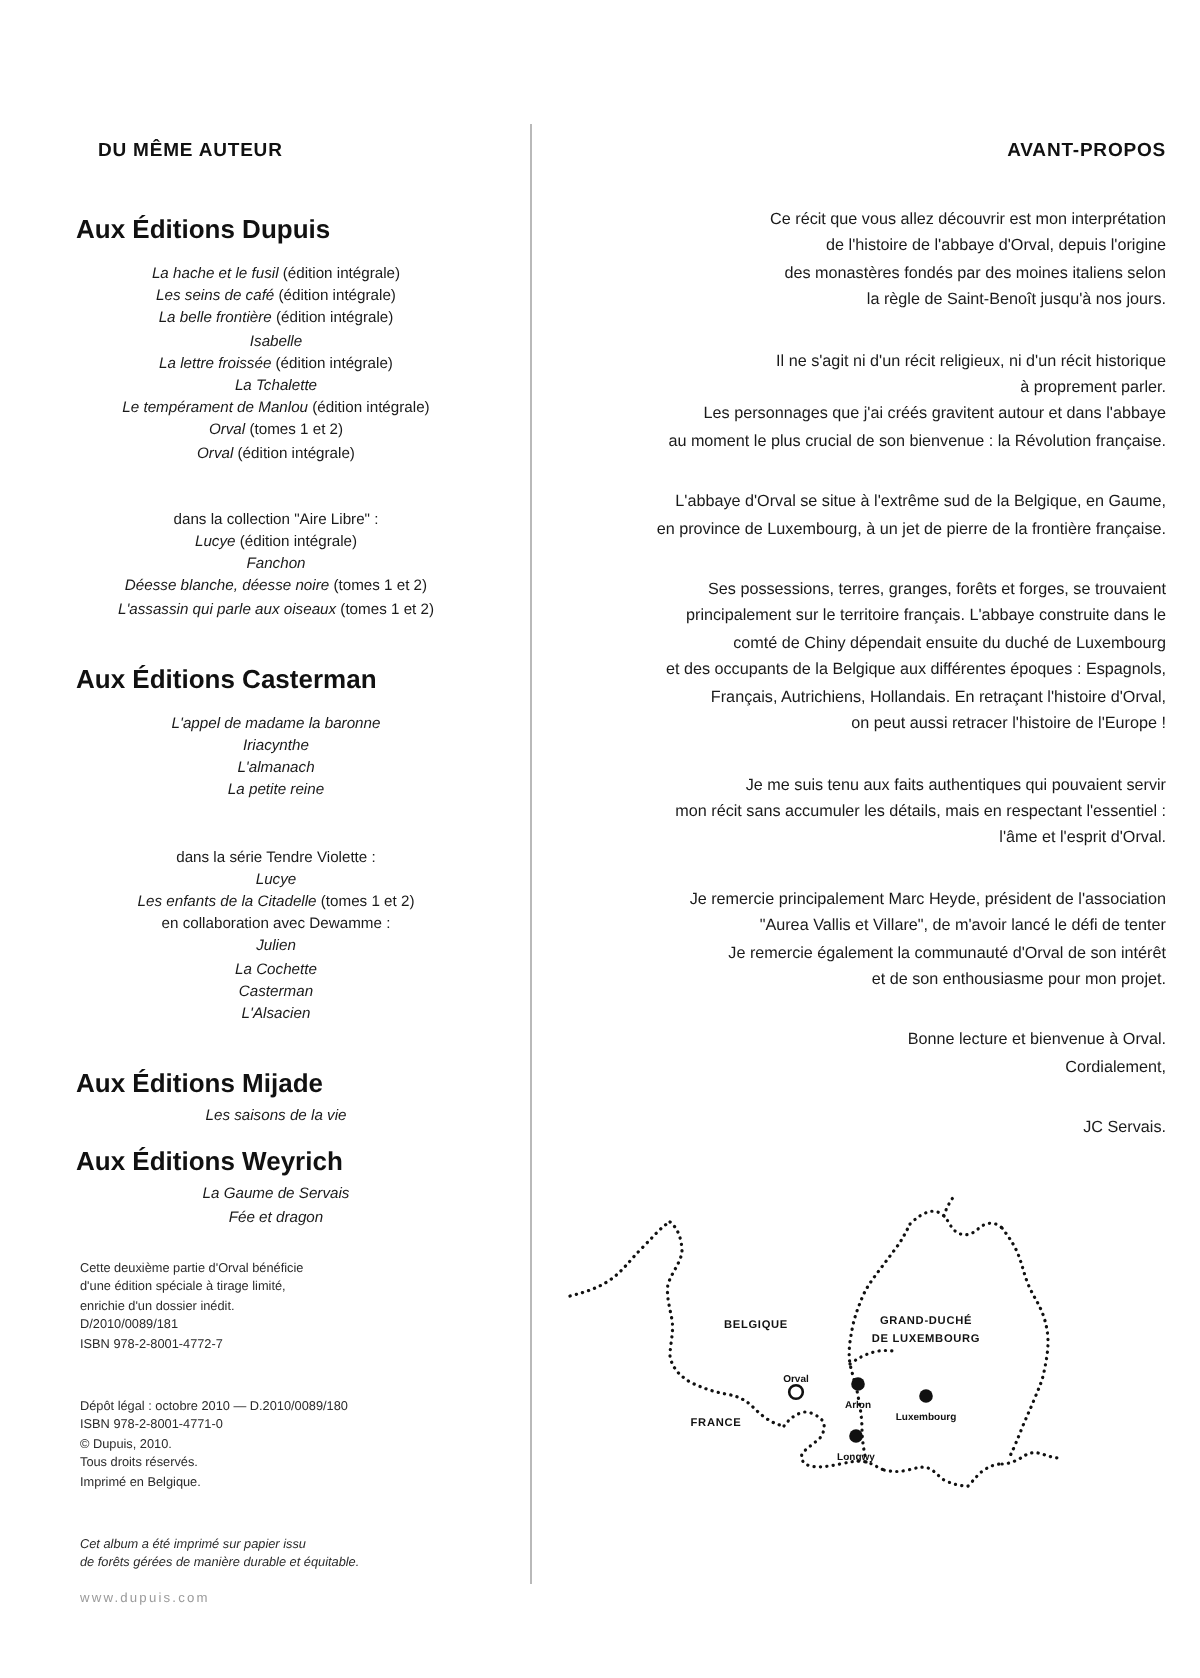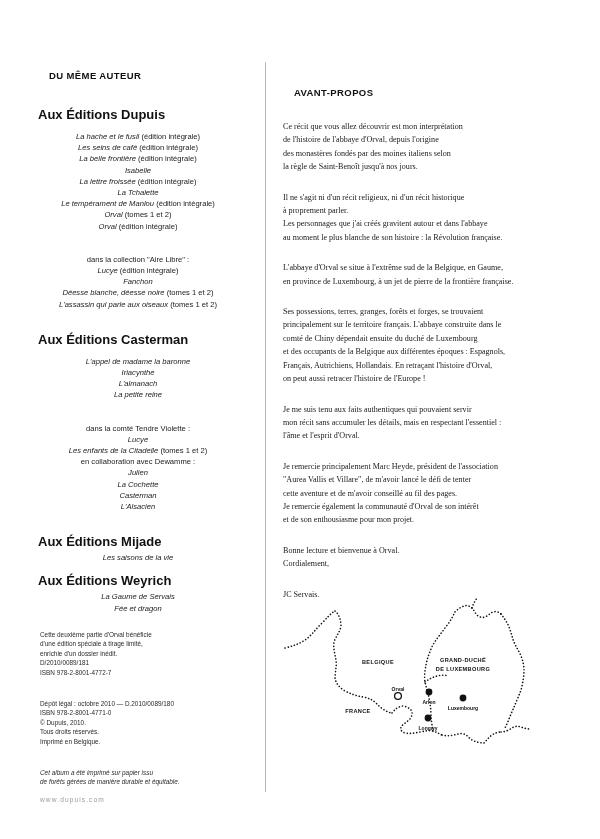--- a/index.html
+++ b/index.html
@@ -95,30 +95,30 @@
     font-size: 6.6px;
     letter-spacing: 1.1px;
     color: #9a9a9a;
     white-space: nowrap;
   }
 
   
   .col-right {
     position: absolute;
     left: 283px;
-    top: 87px;
+    top: 70px;
     width: 300px;
+    text-align: right;
   }
   .col-right .section-title { margin-bottom: 22px; }
   .para {
     margin: 0 0 17px 0;
     font-size: 8.1px;
     line-height: 13.4px;
     color: #1a1a1a;
-    font-family: Liberation Serif, serif;
   }
   .para .ln { display: block; white-space: nowrap; }
   .para.sig { margin-top: 2px; }
 
   
   .map-wrap {
     position: absolute;
     left: 283px;
     top: 596px;
     width: 300px;
@@ -173,21 +173,21 @@
 
     <div class="pub-head">Aux Éditions Casterman</div>
     <ul class="work-list grp-mid">
       <li><span>L'appel de madame la baronne</span><span class="plain"></span></li>
       <li><span>Iriacynthe</span><span class="plain"></span></li>
       <li><span>L'almanach</span><span class="plain"></span></li>
       <li><span>La petite reine</span><span class="plain"></span></li>
     </ul>
 
     <ul class="work-list grp-mid">
-      <li class="plain-line"><span class="plain">dans la comté </span><span>Tendre Violette</span><span class="plain"> :</span></li>
+      <li class="plain-line"><span class="plain">dans la série </span><span>Tendre Violette</span><span class="plain"> :</span></li>
       <li><span>Lucye</span><span class="plain"></span></li>
       <li><span>Les enfants de la Citadelle</span><span class="plain"> (tomes 1 et 2)</span></li>
       <li class="plain-line"><span class="plain">en collaboration avec Dewamme :</span></li>
       <li><span>Julien</span><span class="plain"></span></li>
       <li><span>La Cochette</span><span class="plain"></span></li>
       <li><span>Casterman</span><span class="plain"></span></li>
       <li><span>L'Alsacien</span><span class="plain"></span></li>
     </ul>
 
     <div class="pub-head compact">Aux Éditions Mijade</div>
@@ -231,21 +231,21 @@
       <span class="ln">Ce récit que vous allez découvrir est mon interprétation</span>
       <span class="ln">de l'histoire de l'abbaye d'Orval, depuis l'origine</span>
       <span class="ln">des monastères fondés par des moines italiens selon</span>
       <span class="ln">la règle de Saint-Benoît jusqu'à nos jours.</span>
     </p>
 
     <p class="para">
       <span class="ln">Il ne s'agit ni d'un récit religieux, ni d'un récit historique</span>
       <span class="ln">à proprement parler.</span>
       <span class="ln">Les personnages que j'ai créés gravitent autour et dans l'abbaye</span>
-      <span class="ln">au moment le plus blanche de son histoire : la Révolution française.</span>
+      <span class="ln">au moment le plus crucial de son bienvenue : la Révolution française.</span>
     </p>
 
     <p class="para">
       <span class="ln">L'abbaye d'Orval se situe à l'extrême sud de la Belgique, en Gaume,</span>
       <span class="ln">en province de Luxembourg, à un jet de pierre de la frontière française.</span>
     </p>
 
     <p class="para">
       <span class="ln">Ses possessions, terres, granges, forêts et forges, se trouvaient</span>
       <span class="ln">principalement sur le territoire français. L'abbaye construite dans le</span>
@@ -257,21 +257,20 @@
 
     <p class="para">
       <span class="ln">Je me suis tenu aux faits authentiques qui pouvaient servir</span>
       <span class="ln">mon récit sans accumuler les détails, mais en respectant l'essentiel :</span>
       <span class="ln">l'âme et l'esprit d'Orval.</span>
     </p>
 
     <p class="para">
       <span class="ln">Je remercie principalement Marc Heyde, président de l'association</span>
       <span class="ln">"Aurea Vallis et Villare", de m'avoir lancé le défi de tenter</span>
-      <span class="ln">cette aventure et de m'avoir conseillé au fil des pages.</span>
       <span class="ln">Je remercie également la communauté d'Orval de son intérêt</span>
       <span class="ln">et de son enthousiasme pour mon projet.</span>
     </p>
 
     <p class="para">
       <span class="ln">Bonne lecture et bienvenue à Orval.</span>
       <span class="ln">Cordialement,</span>
     </p>
 
     <p class="para sig">

